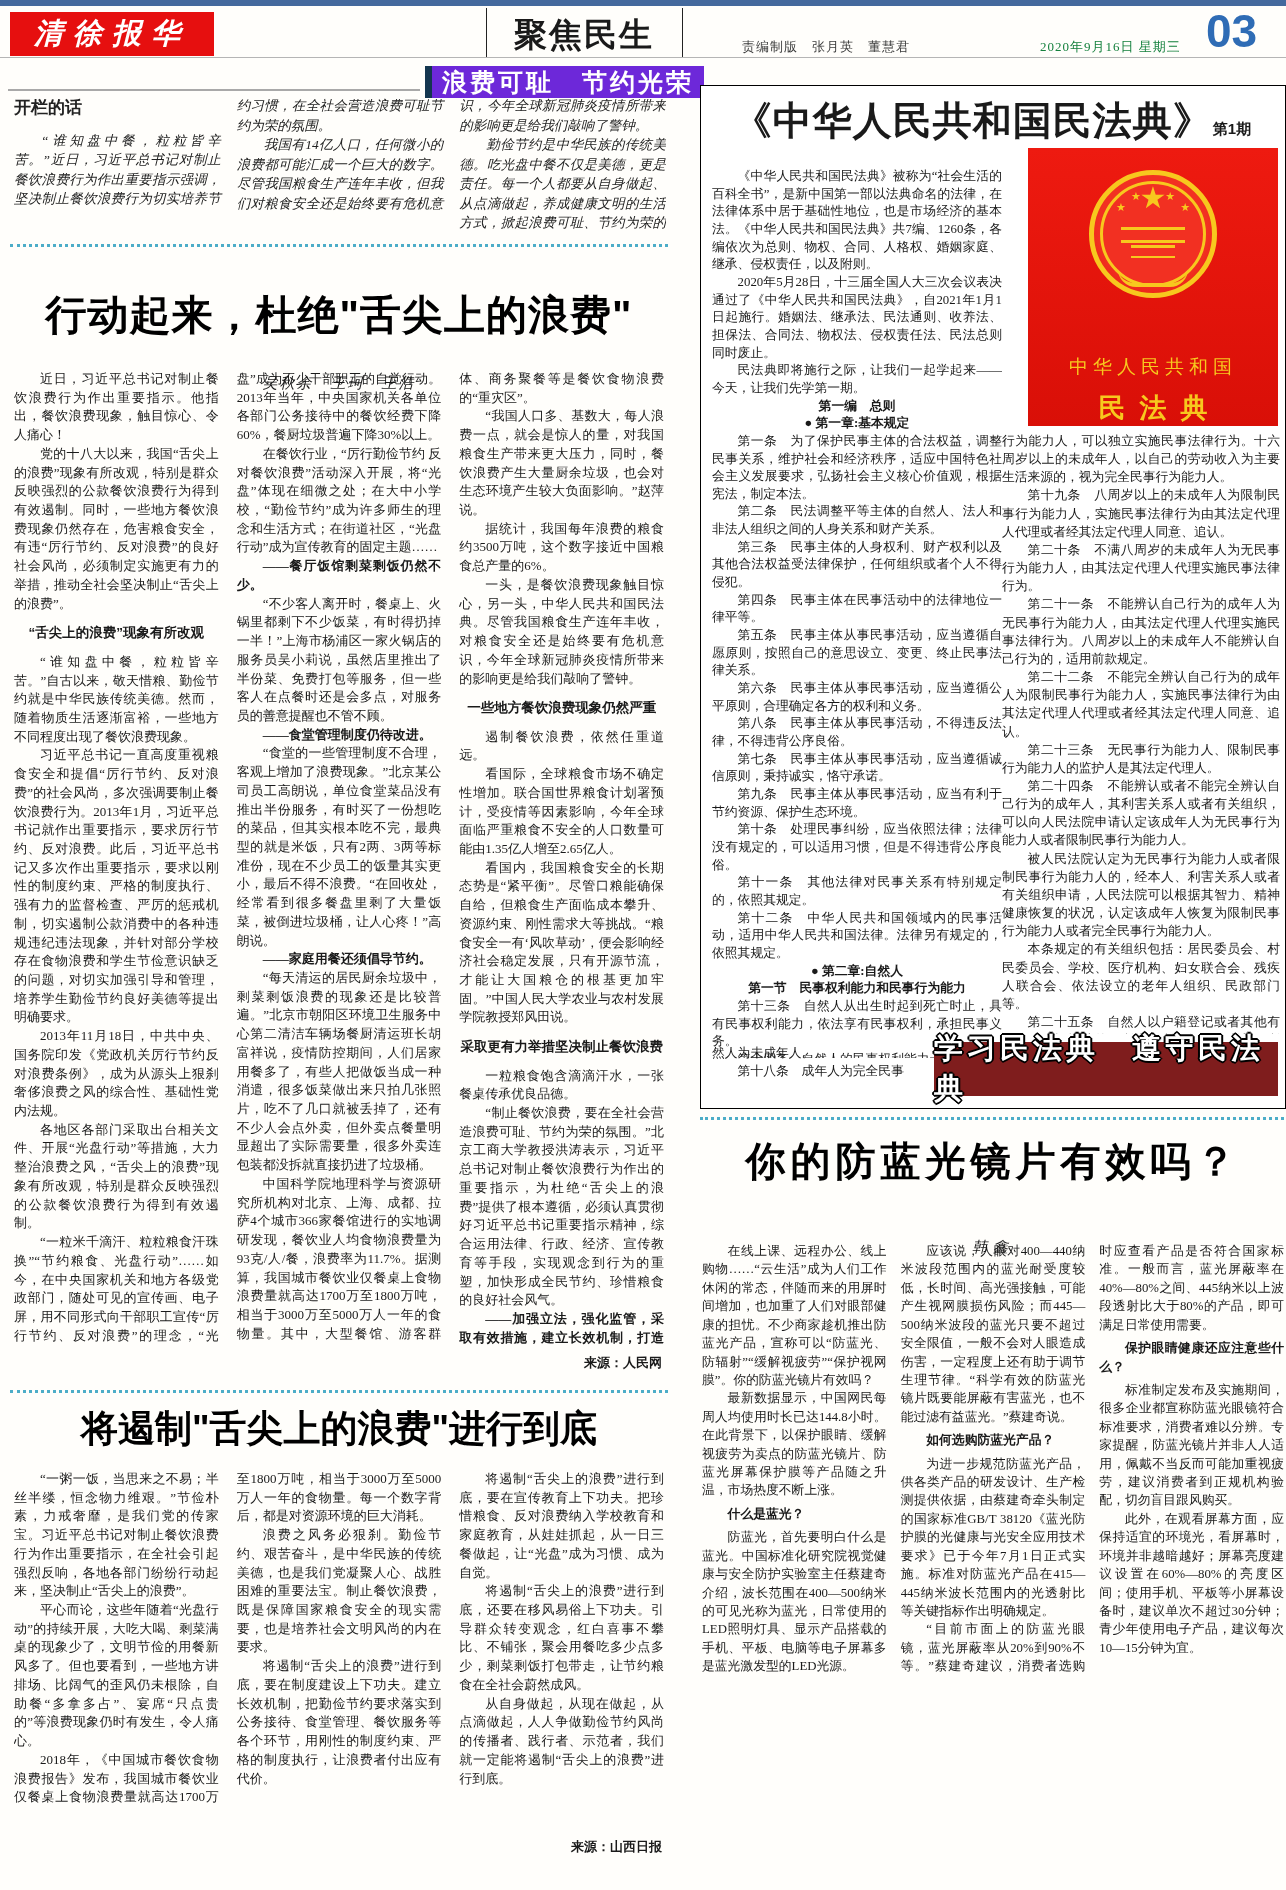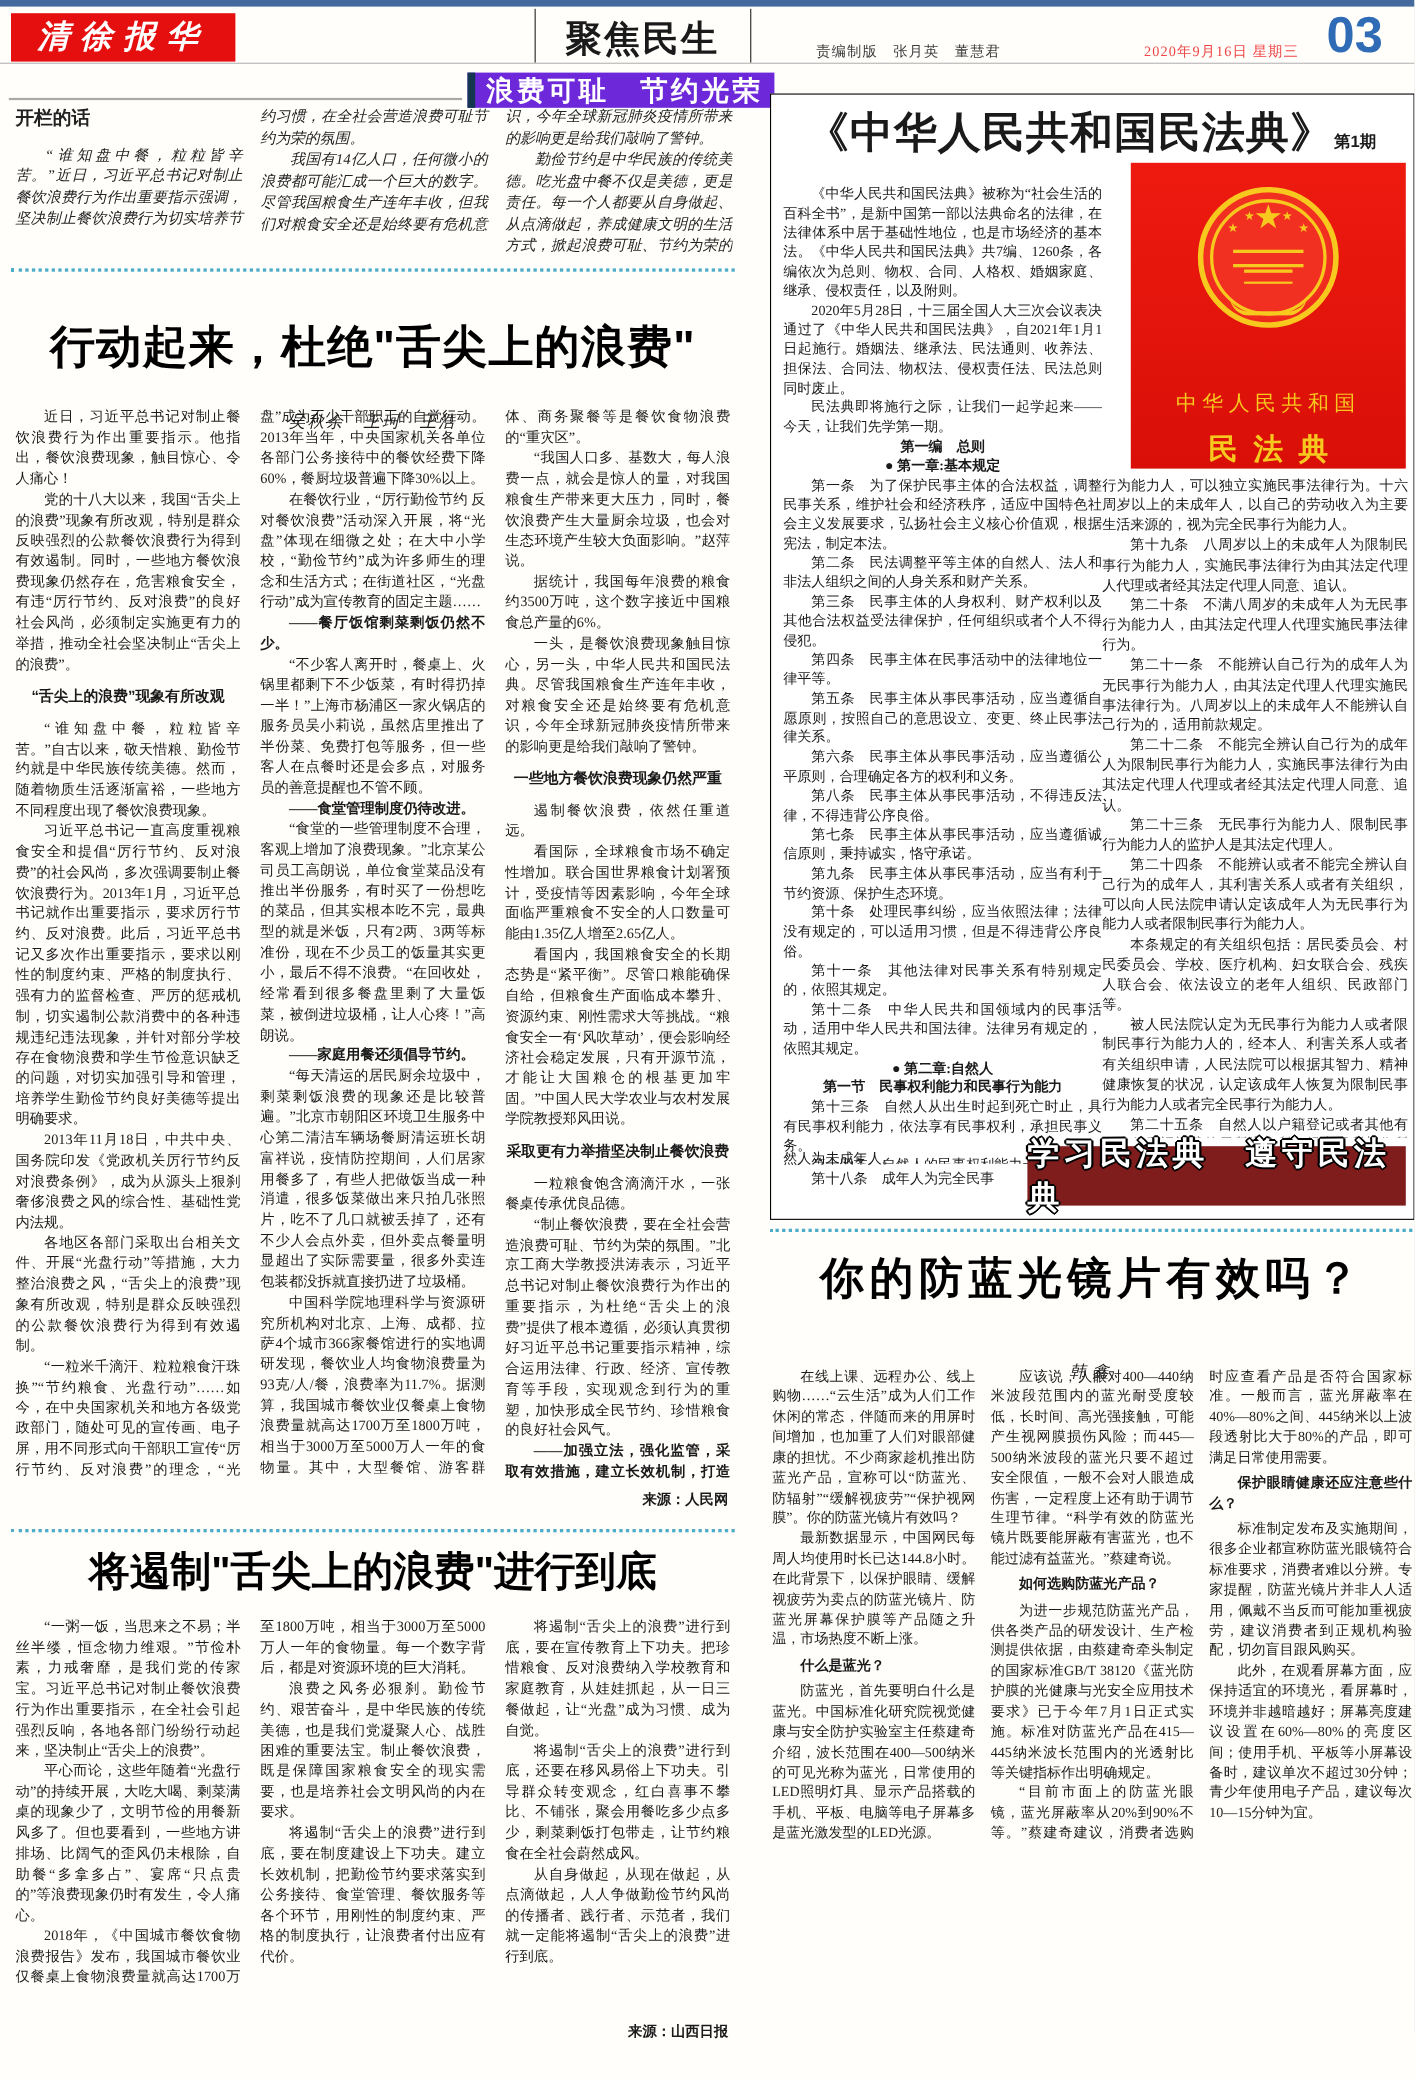--- a/index.html
+++ b/index.html
@@ -9,21 +9,21 @@
   
   #topbar{left:0;top:0;width:1286px;height:6px;background:#44699d;}
   #mast-rule{left:0;top:57px;width:1286px;height:1px;background:#b5b5b5;}
   #logo{left:10px;top:12px;width:204px;height:44px;background:#e60f0f;color:#fff;
         display:flex;align-items:center;justify-content:center;font-size:29px;font-weight:bold;
         font-style:italic;letter-spacing:10px;font-family:"Liberation Serif",serif;}
   .vline{width:1px;background:#222;top:8px;height:49px;}
   #section-title{left:486px;top:12px;width:196px;height:46px;display:flex;align-items:center;justify-content:center;
         font-family:"Liberation Sans","DejaVu Sans",sans-serif;font-weight:bold;font-size:33px;letter-spacing:2px;}
   #editors{left:742px;top:38px;font-size:13px;color:#3c3c3c;letter-spacing:1px;}
-  #issue-date{left:1040px;top:38px;font-size:13px;color:#ef4444;letter-spacing:1px;}
+  #issue-date{left:1040px;top:38px;font-size:13px;color:#15803d;letter-spacing:1px;}
   #page-no{left:1206px;top:4px;font-family:"Liberation Sans",sans-serif;font-weight:bold;font-size:46px;color:#2f6cb5;}
   
   .wavy{height:0;border-top:3px dotted #2e9fc0;opacity:.85;}
   
   #intro-rule{left:8px;top:89px;width:412px;height:2px;background:#a9a9a9;}
   #banner1{left:425px;top:66px;width:272px;height:32px;background:#6d28d9;border-left:7px solid #14364f;
         color:#fff;font-family:"Liberation Sans",sans-serif;font-weight:bold;font-size:25px;
         display:flex;align-items:center;justify-content:center;letter-spacing:3px;}
   #intro-body{left:14px;top:96px;width:652px;height:146px;column-count:3;column-gap:16px;overflow:hidden;
         font-size:13.5px;line-height:1.45;text-align:justify;font-style:italic;color:#222;}
@@ -193,22 +193,22 @@
   </div>
 
   <div class="abs" id="cc-right">
       <p class="flow">行为能力人，可以独立实施民事法律行为。十六周岁以上的未成年人，以自己的劳动收入为主要生活来源的，视为完全民事行为能力人。</p>
       <p class="para">第十九条　八周岁以上的未成年人为限制民事行为能力人，实施民事法律行为由其法定代理人代理或者经其法定代理人同意、追认。</p>
       <p class="para">第二十条　不满八周岁的未成年人为无民事行为能力人，由其法定代理人代理实施民事法律行为。</p>
       <p class="para">第二十一条　不能辨认自己行为的成年人为无民事行为能力人，由其法定代理人代理实施民事法律行为。八周岁以上的未成年人不能辨认自己行为的，适用前款规定。</p>
       <p class="para">第二十二条　不能完全辨认自己行为的成年人为限制民事行为能力人，实施民事法律行为由其法定代理人代理或者经其法定代理人同意、追认。</p>
       <p class="para">第二十三条　无民事行为能力人、限制民事行为能力人的监护人是其法定代理人。</p>
       <p class="para">第二十四条　不能辨认或者不能完全辨认自己行为的成年人，其利害关系人或者有关组织，可以向人民法院申请认定该成年人为无民事行为能力人或者限制民事行为能力人。</p>
+      <p class="para">被人民法院认定为无民事行为能力人或者限制民事行为能力人的，经本人、利害关系人或者有关组织申请，人民法院可以根据其智力、精神健康恢复的状况，认定该成年人恢复为限制民事行为能力人或者完全民事行为能力人。</p>
       <p class="para">本条规定的有关组织包括：居民委员会、村民委员会、学校、医疗机构、妇女联合会、残疾人联合会、依法设立的老年人组织、民政部门等。</p>
-      <p class="para">被人民法院认定为无民事行为能力人或者限制民事行为能力人的，经本人、利害关系人或者有关组织申请，人民法院可以根据其智力、精神健康恢复的状况，认定该成年人恢复为限制民事行为能力人或者完全民事行为能力人。</p>
       <p class="para">第二十五条　自然人以户籍登记或者其他有效身份登记记载的居所为住所；经常居所与住所不一致的，经常居所视为住所。</p>
     </div>
   <div class="abs" id="cc-tail">
       <p class="flow">然人为未成年人。</p>
       <p class="para">第十八条　成年人为完全民事</p>
     </div>
   <div class="abs" id="banner2">学习民法典　遵守民法典</div>
 
   <div class="abs wavy" style="left:700px;top:1117px;width:584px;"></div>
 

